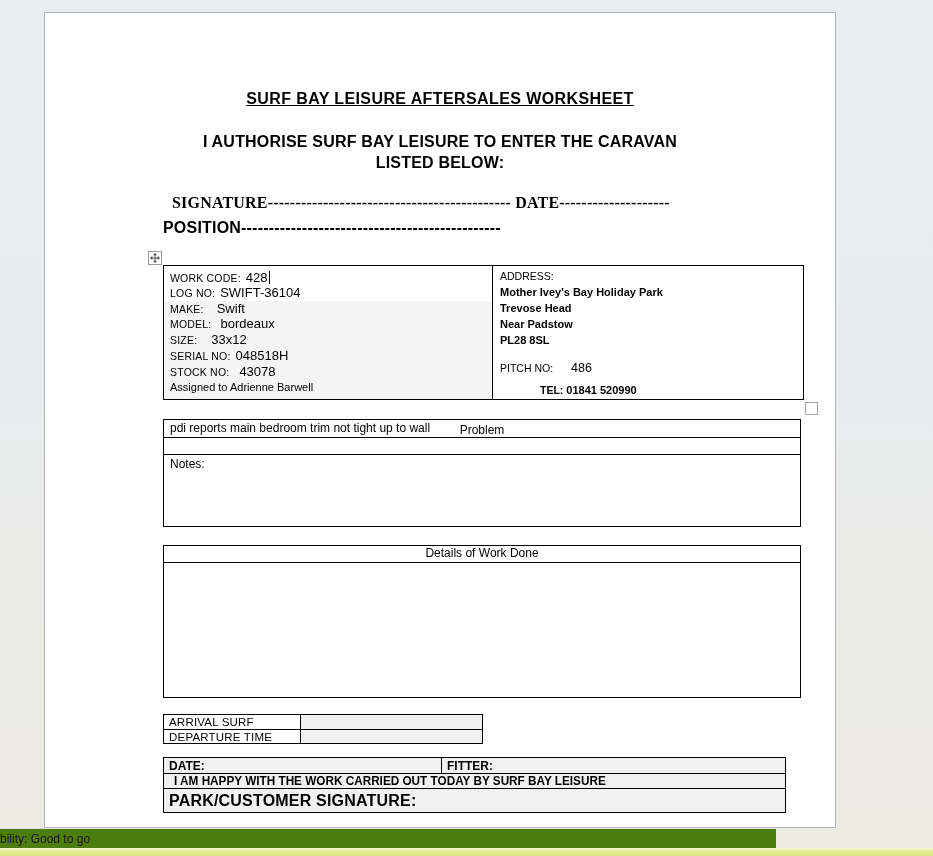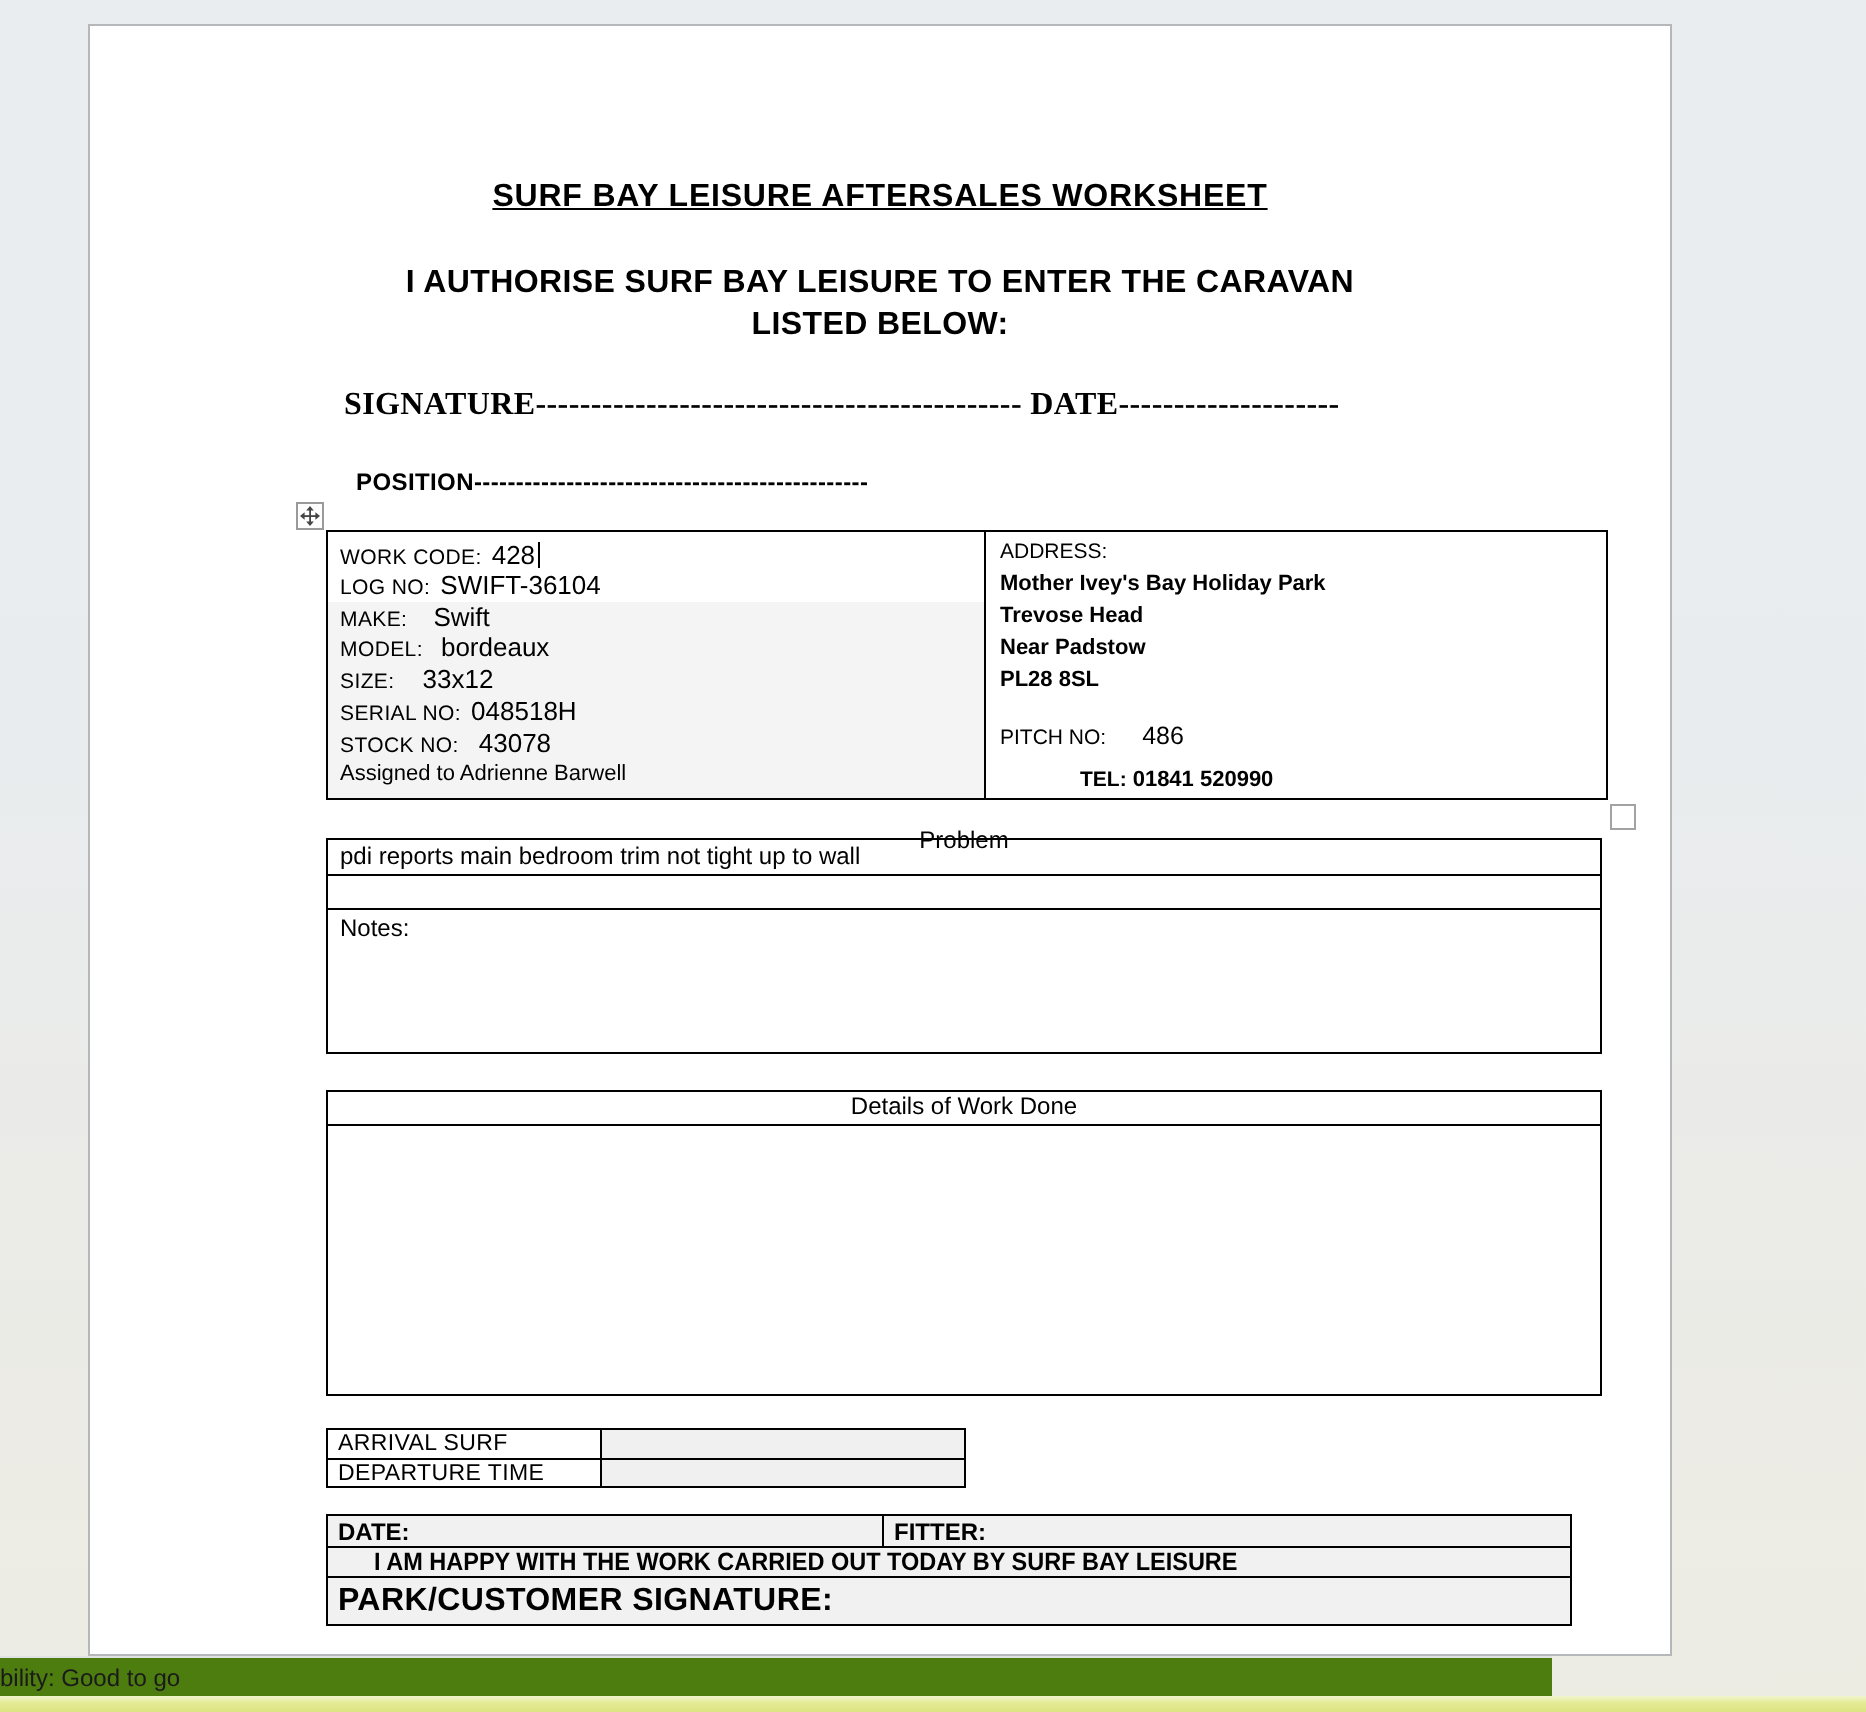--- a/index.html
+++ b/index.html
@@ -19,21 +19,21 @@
   }
 
   .title-wrap { top:77px; left:0; width:100%; text-align:center; }
   .doc-title {
     font-size:16px; font-weight:bold; text-decoration:underline;
     letter-spacing:0.4px;
   }
   .auth-wrap { top:118px; left:0; width:100%; text-align:center;
     font-size:16px; font-weight:bold; line-height:21px; letter-spacing:0.2px; }
   .sig-line { top:181px; left:127px; font-size:16px; font-weight:bold; letter-spacing:0.2px;font-family:Liberation Serif, serif; }
-  .pos-line { top:221px; left:118px; font-size:12px; font-weight:bold; letter-spacing:0.2px;margin-left:15px; }
+  .pos-line { top:206px; left:118px; font-size:16px; font-weight:bold; letter-spacing:0.2px; }
 
   
   .move-handle {
     top:238px; left:103px; width:14px; height:14px;
     border:1px solid #9a9a9a; background:#fdfdfd;
     display:flex; align-items:center; justify-content:center;
   }
 
   
   .info-table {
@@ -55,21 +55,21 @@
   }
   .addr-label { font-size:10.5px; line-height:15px; }
   .addr-line { font-size:11px; font-weight:bold; line-height:16px; }
   .pitch-row { margin-top:13px; display:flex; align-items:baseline; }
   .pitch-row .lbl { font-size:10.5px; }
   .pitch-row .val { font-size:12.5px; margin-left:18px; }
   .tel-row { margin-top:auto; font-size:10.5px; font-weight:bold; padding-bottom:1px;margin-left:40px; }
   .tel-row .val { font-size:11px; margin-left:3px; }
 
   
-  .problem-heading { top:400px; left:118px; width:638px; text-align:center; font-size:12px; }
+  .problem-heading { top:410px; left:118px; width:638px; text-align:center; font-size:12px; }
   .resize-square { top:389px; left:760px; width:13px; height:13px; border:1px solid #a3a3a3; background:#fff; }
   .problem-table { top:406px; left:118px; width:638px; border:1px solid #000; }
   .p-row1 { height:17px; font-size:12px; padding:1px 0 0 6px; }
   .p-row2 { height:17px; border-top:1px solid #000; }
   .p-row3 { height:72px; border-top:1px solid #000; font-size:12px; padding:2px 0 0 6px; }
 
   
   .details-table { top:532px; left:118px; width:638px; border:1px solid #000; }
   .d-header { height:16px; text-align:center; font-size:12px; }
   .d-body { height:135px; border-top:1px solid #000; }
@@ -79,21 +79,21 @@
   .t-row { display:flex; height:14px; }
   .t-row + .t-row { border-top:1px solid #000; }
   .t-label { width:136px; font-size:11.5px; letter-spacing:0.2px; padding-left:5px; display:flex; align-items:center; background:#fff; }
   .t-value { flex:1; border-left:1px solid #000; background:#f0f0f0; }
 
   
   .bottom-table { top:744px; left:118px; width:623px; border:1px solid #000; background:#f1f1f1; }
   .b-row1 { display:flex; height:15px; }
   .b-cell-date { width:277px; font-size:12px; font-weight:bold; padding-left:5px; display:flex; align-items:center; }
   .b-cell-fitter { flex:1; border-left:1px solid #000; font-size:12px; font-weight:bold; padding-left:5px; display:flex; align-items:center; }
-  .b-row2 { height:15px; border-top:1px solid #000; font-size:12.5px; font-weight:bold; padding-left:23px;
+  .b-row2 { height:15px; border-top:1px solid #000; font-size:12.5px; font-weight:bold; padding-left:10px;
             display:flex; align-items:center; white-space:nowrap; }
   .b-row2 span { transform:scaleX(0.94); transform-origin:left center; }
   .b-row3 { height:24px; border-top:1px solid #000; font-size:16px; font-weight:bold; padding-left:5px;
             display:flex; align-items:center; letter-spacing:0.2px; }
 
   
   .status-bar {
     left:0; top:828px; width:776px; height:20px;
     background:#4d7c0f; border-top:1px solid #e2e2e2;
     display:flex; align-items:center;

